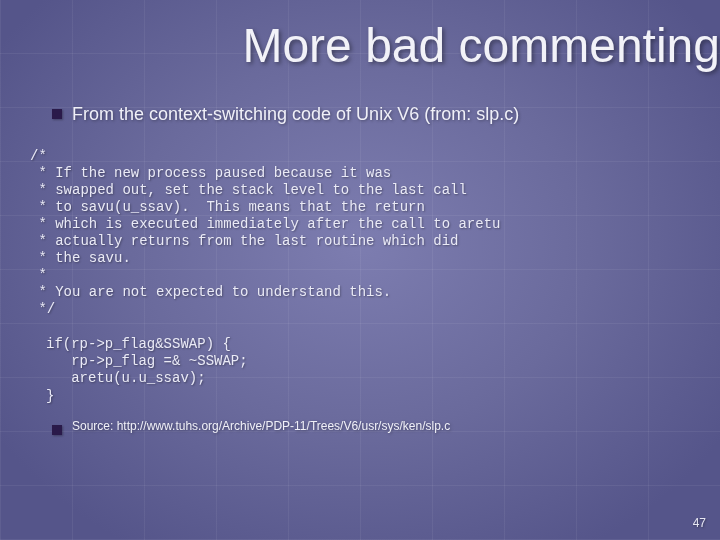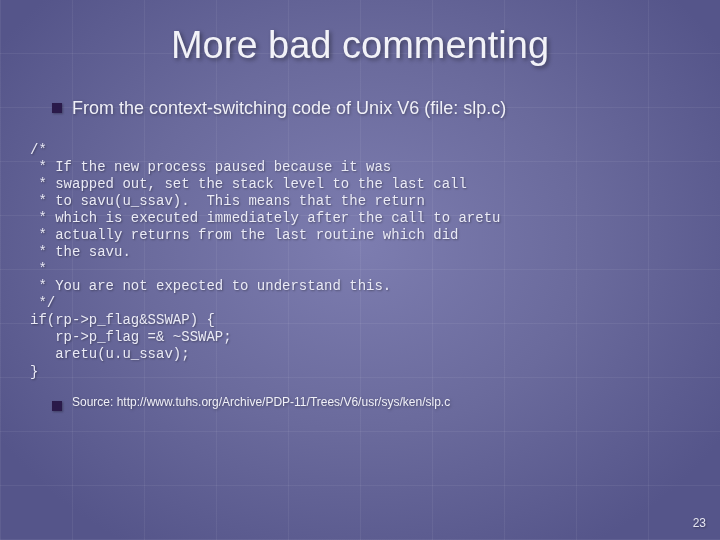--- a/index.html
+++ b/index.html
@@ -8,25 +8,25 @@
     background: #6b6b9e;
     background-image:
       repeating-linear-gradient(0deg, rgba(255,255,255,0.06) 0, rgba(255,255,255,0.06) 1px, transparent 1px, transparent 54px),
       repeating-linear-gradient(90deg, rgba(255,255,255,0.06) 0, rgba(255,255,255,0.06) 1px, transparent 1px, transparent 72px),
       radial-gradient(ellipse at 50% 45%, #7d7db0 0%, #6a6a9c 45%, #55558a 85%);
     font-family: Arial, Helvetica, sans-serif;
     color: #e8e8f5;
     position: relative;
   }
   .title {
-    text-align: center;
-    font-size: 38px;
+    text-align: right;
+    font-size: 48px;
     font-weight: 400;
     color: #f2f2f8;
-    padding-top: 24px;
+    padding-top: 18px;
     text-shadow: 2px 2px 4px rgba(0,0,0,0.4);
   }
   .bullet-row {
     display: flex;
     align-items: flex-start;
     padding: 0 52px;
   }
   .bullet-row.first { margin-top: 30px; }
   .bullet-row.last { margin-top: 14px; }
   .bullet {
@@ -53,40 +53,41 @@
     padding: 0 30px;
     margin-top: 22px;
     text-shadow: 1px 1px 2px rgba(0,0,0,0.35);
   }
   .code2 {
     font-family: "Courier New", Courier, monospace;
     font-size: 14px;
     line-height: 1.22;
     color: #eaeaf6;
     white-space: pre;
-    padding: 0 30px;
+    padding: 0 46px;
+    margin-top: 18px;
     text-shadow: 1px 1px 2px rgba(0,0,0,0.35);
   }
   .pagenum {
     position: absolute;
     right: 14px;
     bottom: 10px;
     font-size: 12px;
     color: #e6e6f2;
     text-shadow: 1px 1px 2px rgba(0,0,0,0.35);
   }
 </style>
 </head>
 <body>
 
 <h1 class="title">More bad commenting</h1>
 
 <div class="bullet-row first">
   <div class="bullet"></div>
-  <div class="bullet-text">From the context-switching code of Unix V6 (file: slp.c)</div>
+  <div class="bullet-text">From the context-switching code of Unix V6 (from: slp.c)</div>
 </div>
 
 <div class="code">/*
  * If the new process paused because it was
  * swapped out, set the stack level to the last call
  * to savu(u_ssav).  This means that the return
  * which is executed immediately after the call to aretu
  * actually returns from the last routine which did
  * the savu.
  *
@@ -96,13 +97,13 @@
 <div class="code2">if(rp-&gt;p_flag&amp;SSWAP) {
    rp-&gt;p_flag =&amp; ~SSWAP;
    aretu(u.u_ssav);
 }</div>
 
 <div class="bullet-row last">
   <div class="bullet"></div>
   <div class="bullet-text small">Source: http://www.tuhs.org/Archive/PDP-11/Trees/V6/usr/sys/ken/slp.c</div>
 </div>
 
-<div class="pagenum">23</div>
+<div class="pagenum">47</div>
 
 </body></html>

